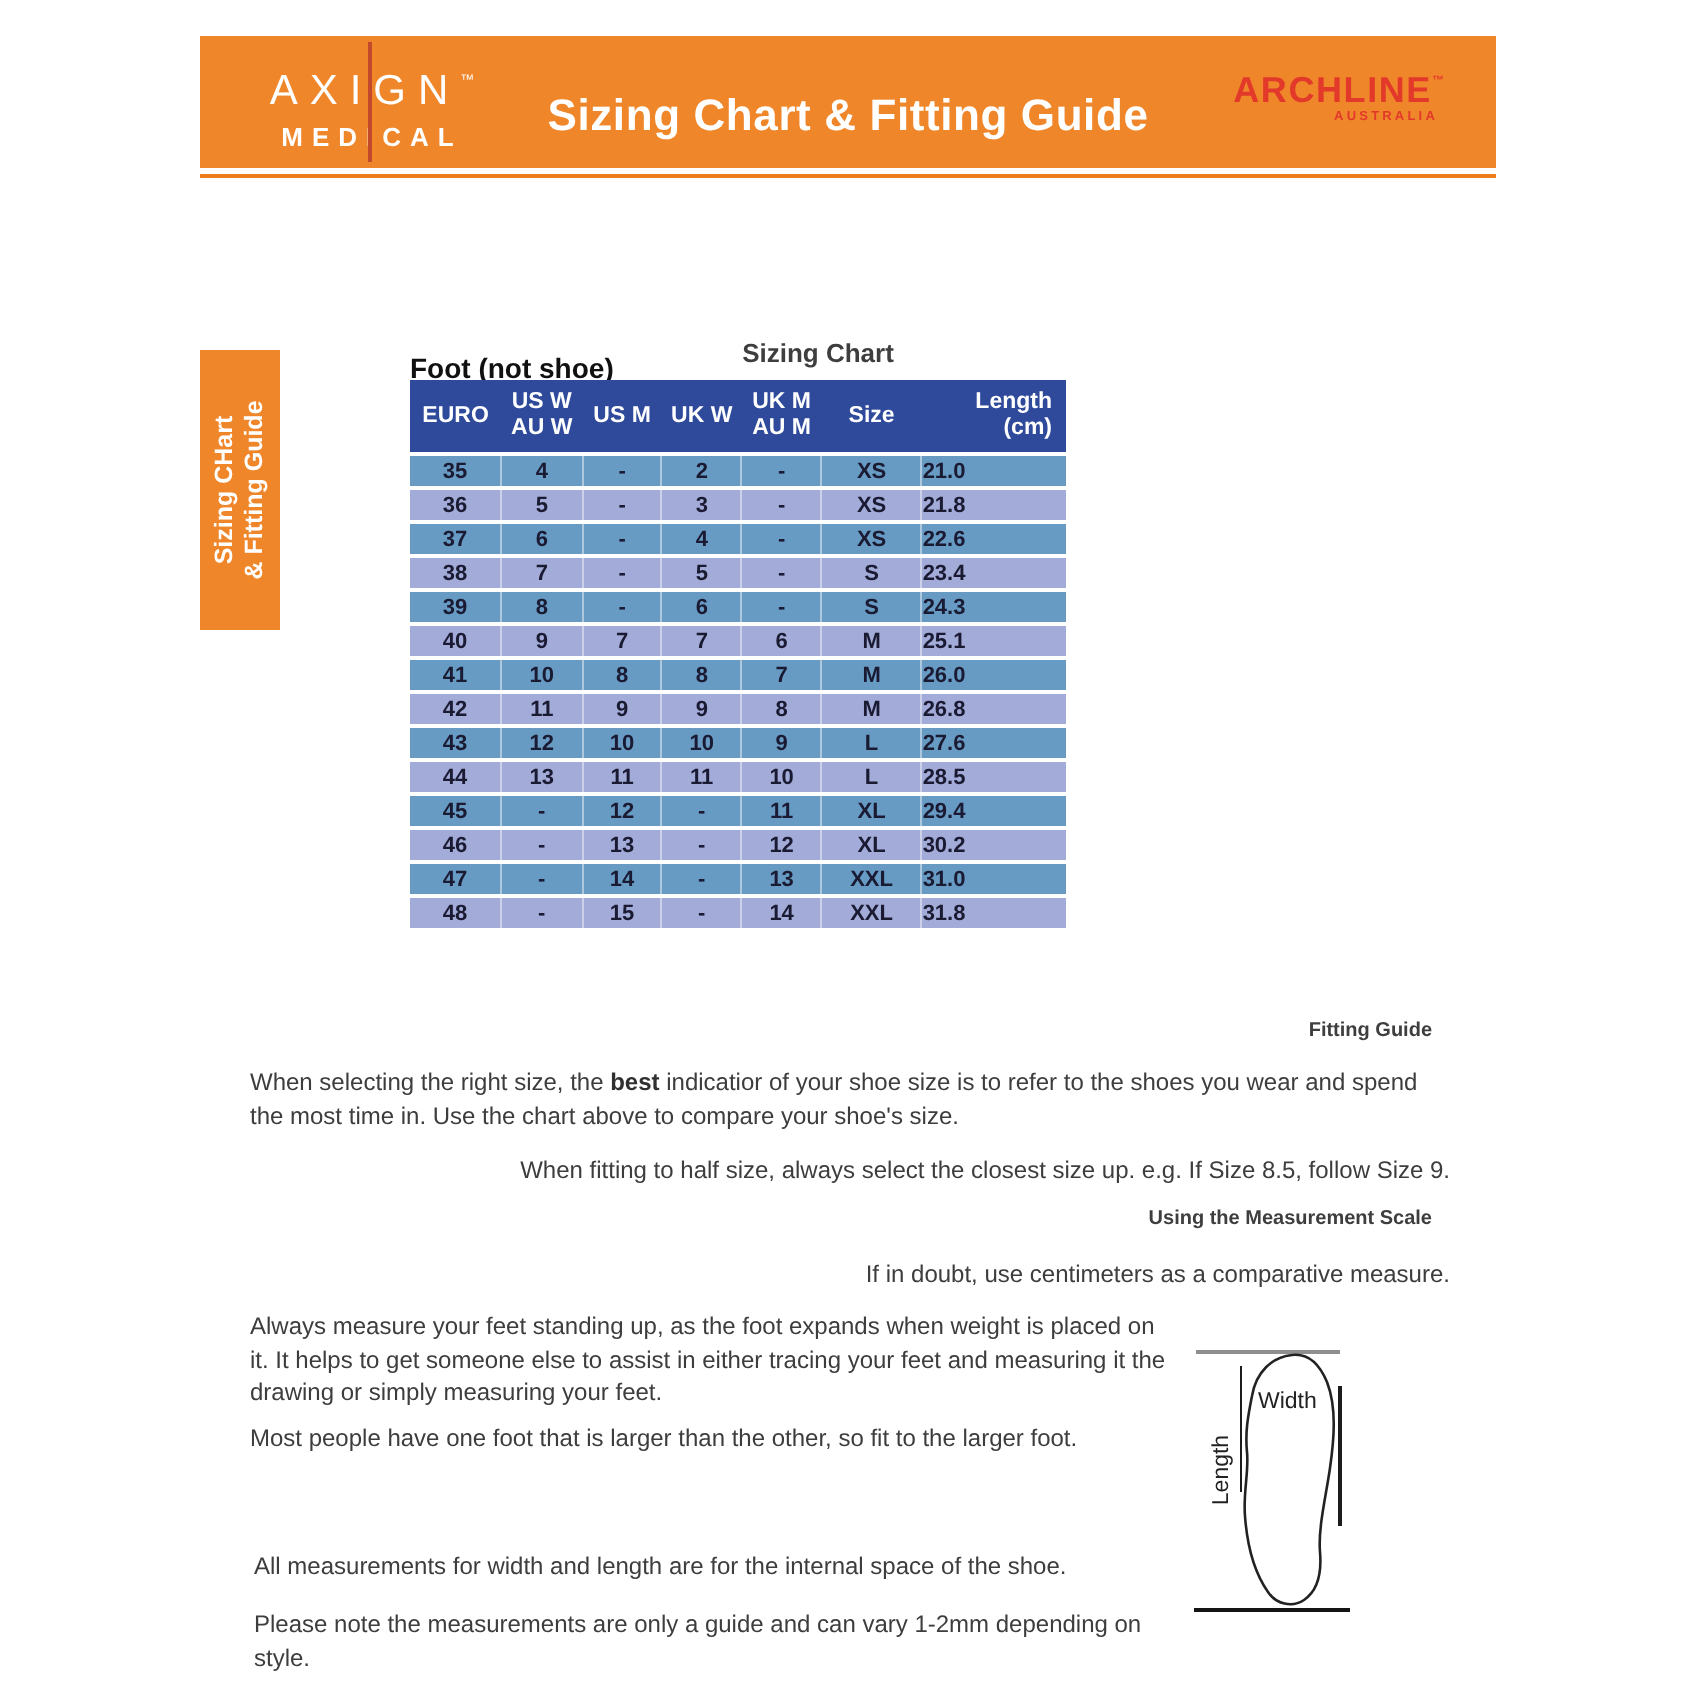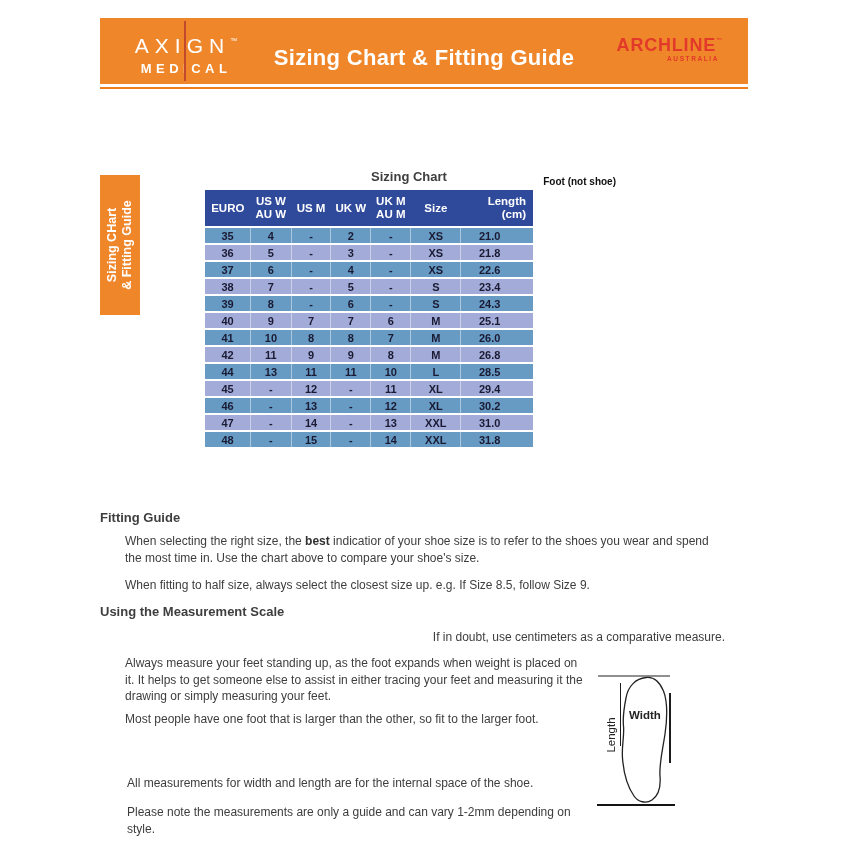--- a/index.html
+++ b/index.html
@@ -25,56 +25,56 @@
   
   .side-tab { position:absolute; left:100px; top:175px; width:40px; height:140px; background:#F0862A; }
   .side-tab-inner { position:absolute; left:0; top:140px; width:140px; height:40px;
     transform:rotate(-90deg); transform-origin:top left;
     display:flex; flex-direction:column; justify-content:center; text-align:center;
     color:#fff; font-weight:700; font-size:12.5px; line-height:15px; }
 
   
   .chart-title { position:absolute; left:205px; top:169px; width:408px; text-align:center;
     font-size:13px; font-weight:700; color:#3E3E3E; }
-  .foot-label { position:absolute; left:205px; top:176px; width:411px; text-align:right;
-    font-size:10px; font-weight:700; color:#101010; }
+  .foot-label { position:absolute; left:205px; top:176px; width:411px; text-align:left;
+    font-size:14px; font-weight:700; color:#101010; }
   .sizing-table { position:absolute; left:205px; top:190px; width:328px; border-collapse:collapse; }
   .sizing-table th { background:#2F4A9B; color:#fff; font-size:11.5px; line-height:13px;
     font-weight:700; height:37px; vertical-align:middle; padding:2px 0; text-align:center;
     border-bottom:2px solid #fff; }
   .sizing-table th:last-child { text-align:right; padding-right:7px; }
   .sizing-table td { height:17px; text-align:center; font-size:11px; font-weight:700; color:#1A1A33;
     border-bottom:2px solid #fff; border-right:1px solid rgba(255,255,255,0.45); padding:0; }
-  .sizing-table td:last-child { border-right:none; text-align:center; padding-right:15px; }
+  .sizing-table td:last-child { border-right:none; text-align:left; padding-right:15px; }
   .sizing-table tbody tr:nth-child(odd) td { background:#679BC4; }
   .sizing-table tbody tr:nth-child(even) td { background:#A3ACD8; }
 
   
-  .center-heading { position:absolute; left:100px; width:616px; text-align:left;
-    font-size:13px; font-weight:700; color:#3E3E3E; }
+  .center-heading { position:absolute; left:100px; width:616px; text-align:right;
+    font-size:10px; font-weight:700; color:#3E3E3E; }
   .h-fitting { top:510px; }
   .h-measure { top:604px; }
   .para { position:absolute; font-size:12px; line-height:16.5px; color:#3D3D3D; }
   .p1 { left:125px; top:533px; width:596px; }
-  .p2 { left:125px; top:577px; width:600px; }
+  .p2 { left:125px; top:577px; width:600px;text-align:right; }
   .p3 { left:125px; top:629px; width:600px;text-align:right; }
   .p4 { left:125px; top:655px; width:462px; }
   .p5 { left:125px; top:711px; width:600px; }
   .p6 { left:127px; top:775px; width:600px; }
   .p7 { left:127px; top:804px; width:444px; }
   .para strong { color:#303030; }
 
   
   .foot-diagram { position:absolute; left:595px; top:670px; width:112px; height:142px; }
   .fd-topline { position:absolute; left:3px; top:5px; width:72px; height:2px; background:#8F8F8F; }
   .fd-bottomline { position:absolute; left:2px; top:134px; width:78px; height:2px; background:#141414; }
   .fd-rightline { position:absolute; left:74px; top:23px; width:2px; height:70px; background:#1c1c1c; }
   .fd-leftline { position:absolute; left:25px; top:13px; width:1px; height:63px; background:#1c1c1c; }
   .fd-svg { position:absolute; left:22px; top:6px; }
-  .fd-width { position:absolute; left:34px; top:39px; font-size:11.5px; color:#222;font-weight:bold; }
+  .fd-width { position:absolute; left:34px; top:25px; font-size:11.5px; color:#222; }
   .fd-length { position:absolute; left:-13px; top:58px; width:60px; height:14px;
     transform:rotate(-90deg); text-align:center; font-size:11.5px; color:#222; }
 </style>
 </head>
 <body>
 
 <div class="page">
 
   <div class="banner">
     <div class="axign">
@@ -207,20 +207,29 @@
           <td>26.0</td>
         </tr>
         <tr>
           <td>42</td>
           <td>11</td>
           <td>9</td>
           <td>9</td>
           <td>8</td>
           <td>M</td>
           <td>26.8</td>
+        </tr>
+        <tr>
+          <td>43</td>
+          <td>12</td>
+          <td>10</td>
+          <td>10</td>
+          <td>9</td>
+          <td>L</td>
+          <td>27.6</td>
         </tr>
         <tr>
           <td>44</td>
           <td>13</td>
           <td>11</td>
           <td>11</td>
           <td>10</td>
           <td>L</td>
           <td>28.5</td>
         </tr>

